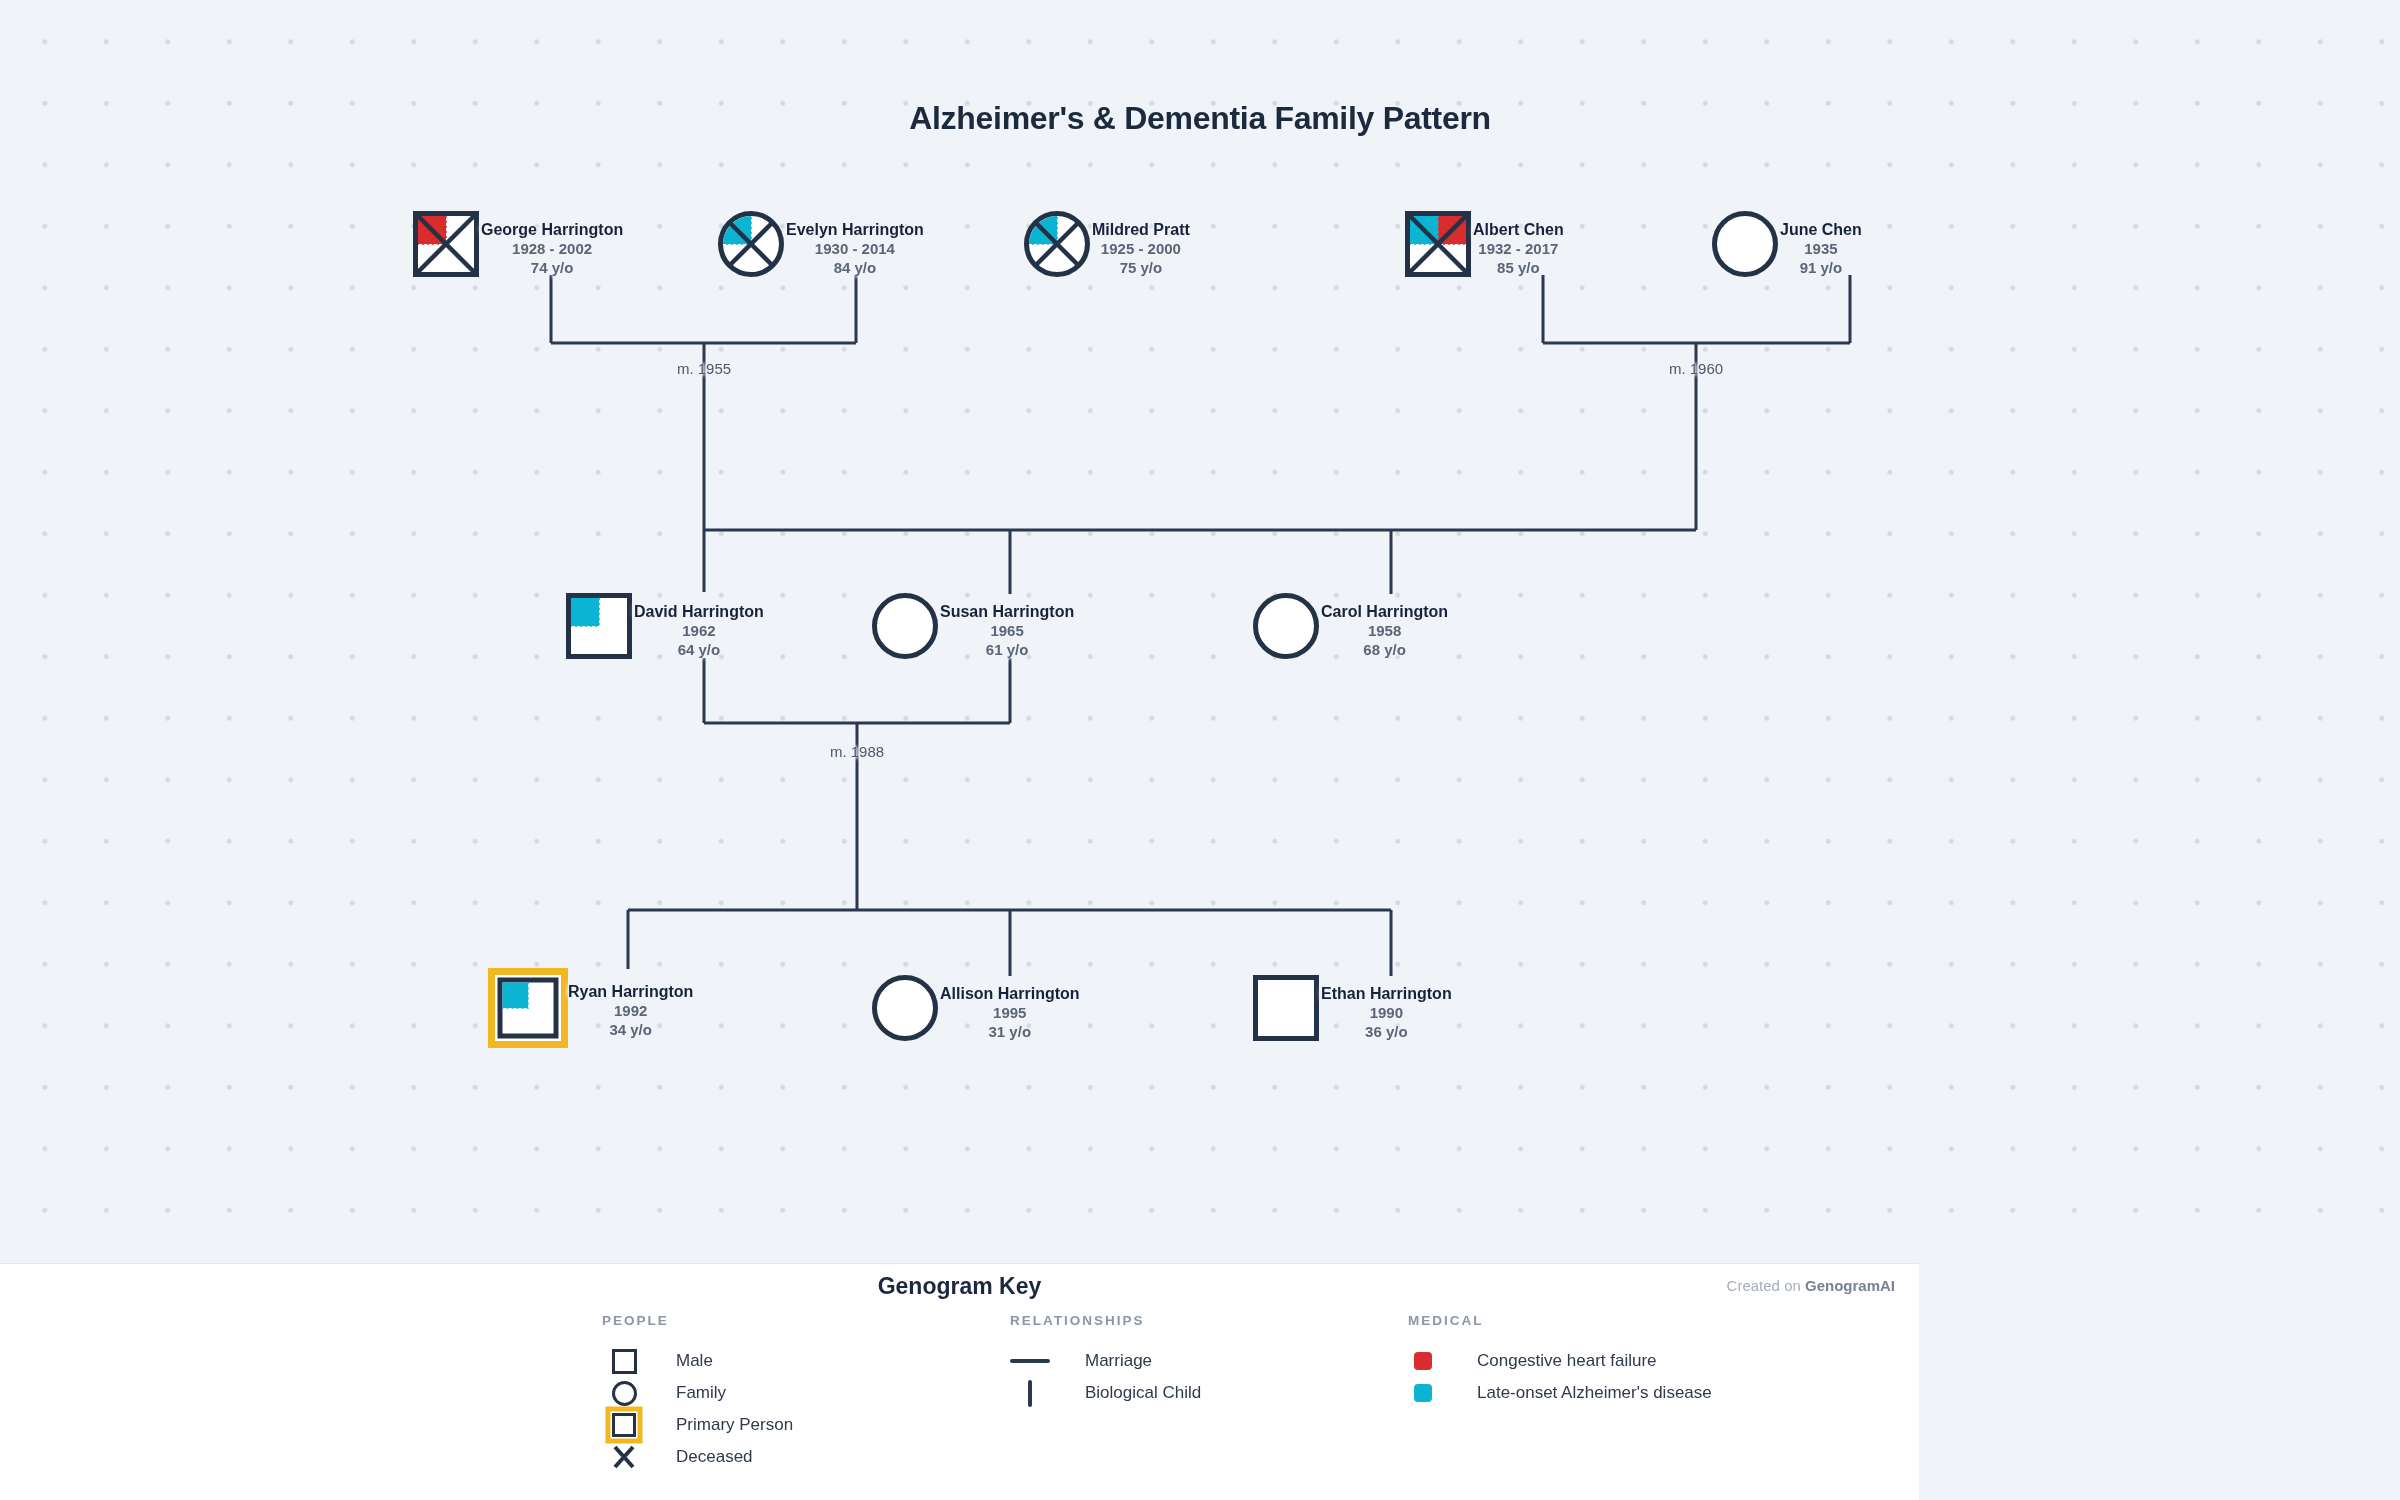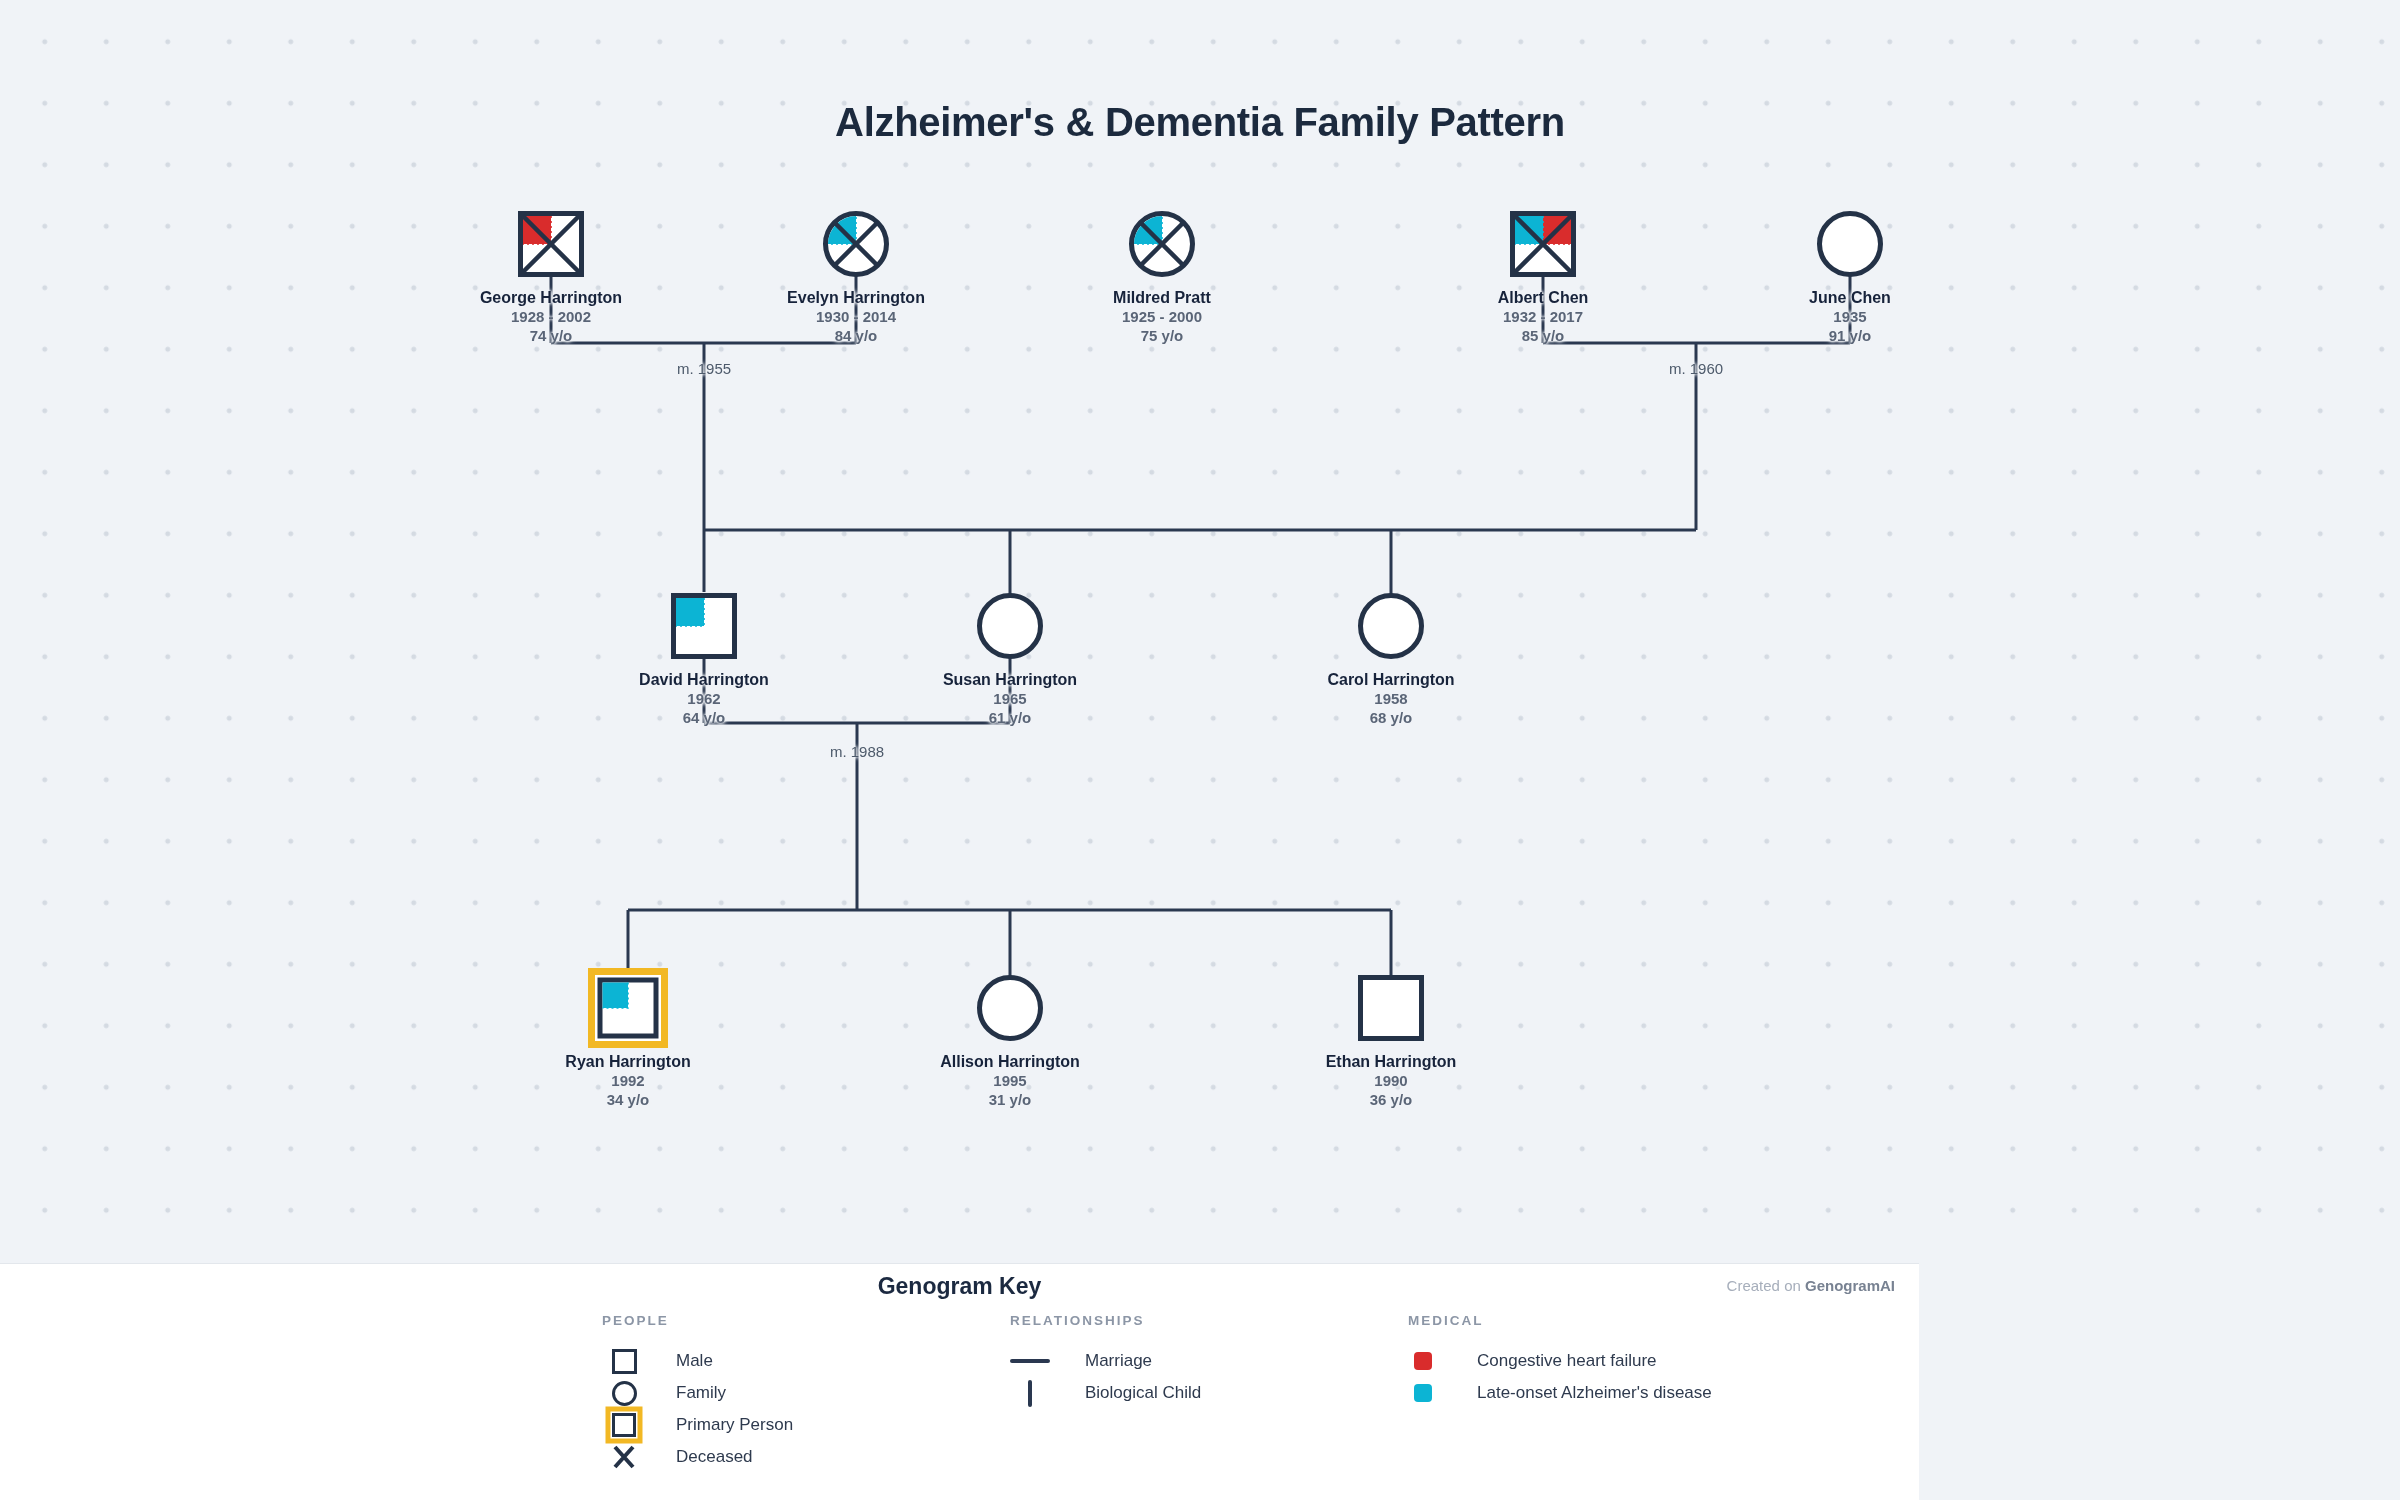--- a/index.html
+++ b/index.html
@@ -14,30 +14,30 @@
   .canvas {
     position:absolute; left:0; top:0; width:2400px; height:1263px;
     background-color:#F0F3F7;
     background-image:radial-gradient(circle, #D4DAE2 2.1px, rgba(0,0,0,0) 2.9px);
     background-size:61.5px 61.5px;
     background-position:14px 11px;
   }
   .page-title {
     position:absolute; left:0; right:0; top:100px;
     text-align:center;
-    font-size:40px; font-weight:bold; color:#1C2A3E;
+    font-size:32px; font-weight:bold; color:#1C2A3E;
     letter-spacing:-0.3px;
   }
   svg.wires { position:absolute; left:0; top:0; }
   .wire { stroke:#2A3850; stroke-width:3; fill:none; }
 
   .person {
     position:absolute;
     transform:translateX(-50%);
-    display:flex; flex-direction:column; align-items:center;
+    display:flex; flex-direction:row; align-items:center;
     width:280px;
   }
   .labels { margin-top:9px; text-align:center; }
   .person--primary .labels { margin-top:4px; }
   .pname {
     font-size:16px; font-weight:bold; color:#17233B; line-height:19px;
     text-shadow:0 0 3px #F0F3F7, 0 0 3px #F0F3F7, 0 0 4px #F0F3F7, 0 0 6px #F0F3F7;
     white-space:nowrap;
   }
   .pdates, .page-age {

